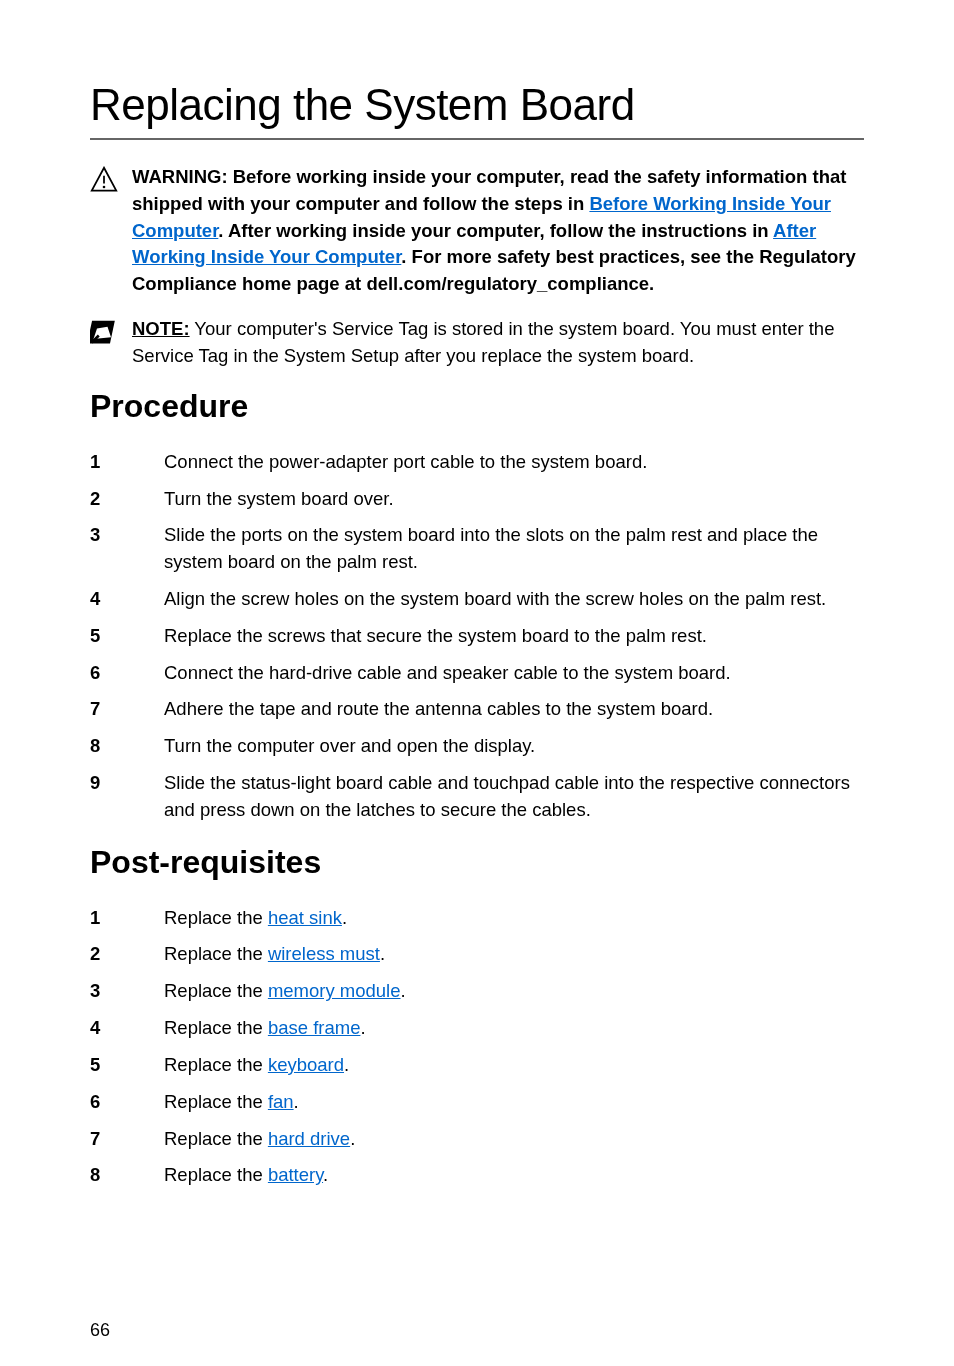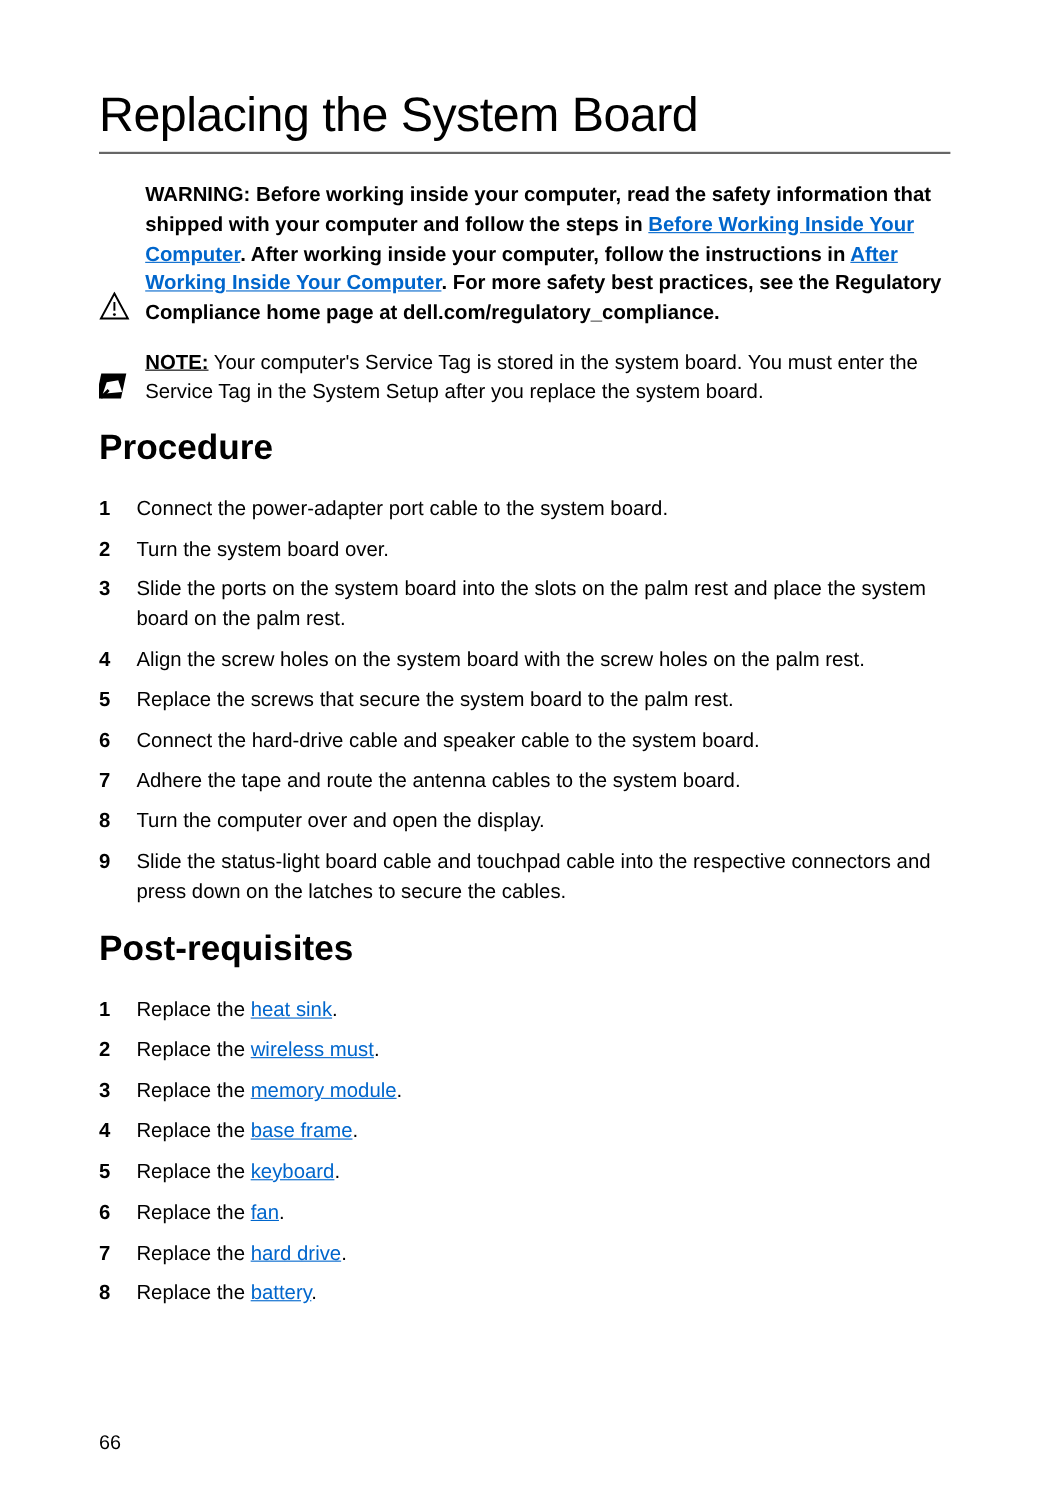--- a/index.html
+++ b/index.html
@@ -22,21 +22,21 @@
       margin-bottom: 8px;
       letter-spacing: -0.5px;
     }
     .title-underline {
       height: 2px;
       background: #666666;
       margin-bottom: 24px;
     }
     .callout {
       display: flex;
-      align-items: flex-end;
+      align-items: flex-start;
       margin-bottom: 18px;
     }
     .callout-icon {
       flex: 0 0 42px;
       margin-top: 2px;
     }
     .callout-text {
       flex: 1;
       font-size: 18.5px;
       line-height: 1.45;
@@ -73,24 +73,25 @@
       font-size: 18.5px;
       line-height: 1.45;
     }
     .ordered-list li .num {
       font-weight: bold;
       width: 34px;
       flex-shrink: 0;
     }
     .ordered-list li .text {
       flex: 1;
+      margin-left: 40px;
     }
     .page-number {
       position: absolute;
-      bottom: 44px;
+      bottom: 25px;
       left: 90px;
       font-size: 18px;
     }
     .icon-warning {
       width: 28px;
       height: 28px;
     }
     .icon-note {
       width: 28px;
       height: 28px;

